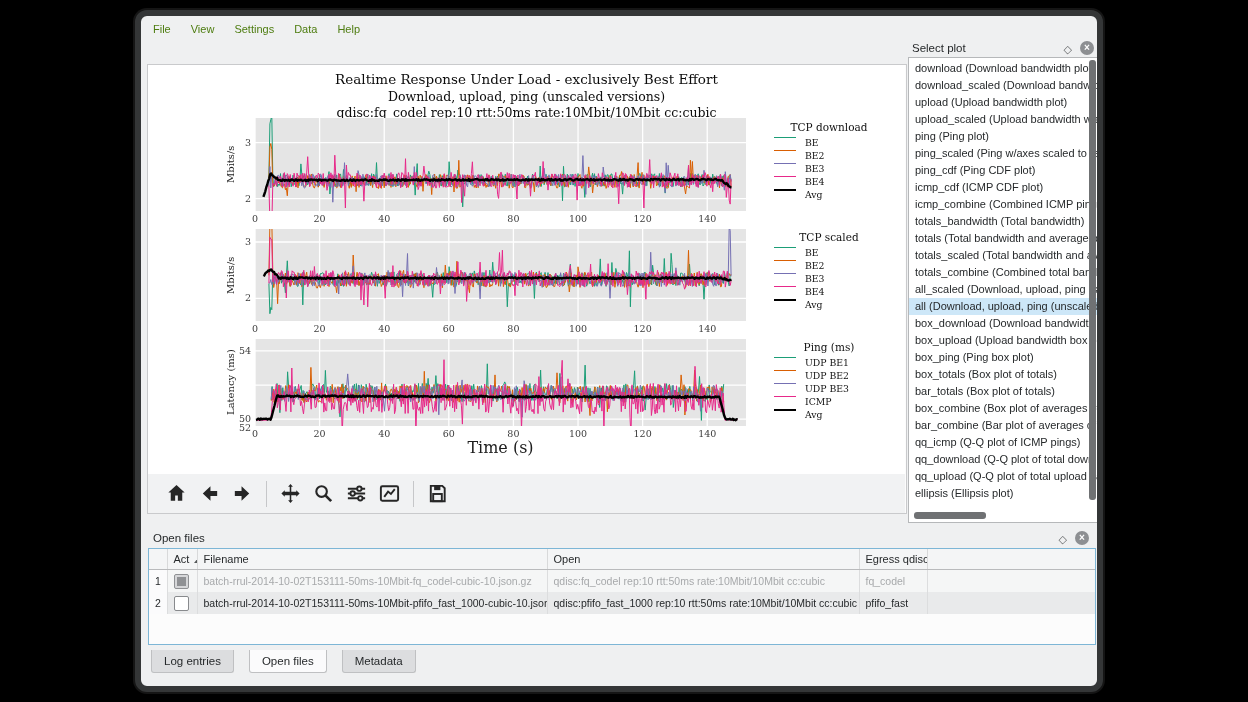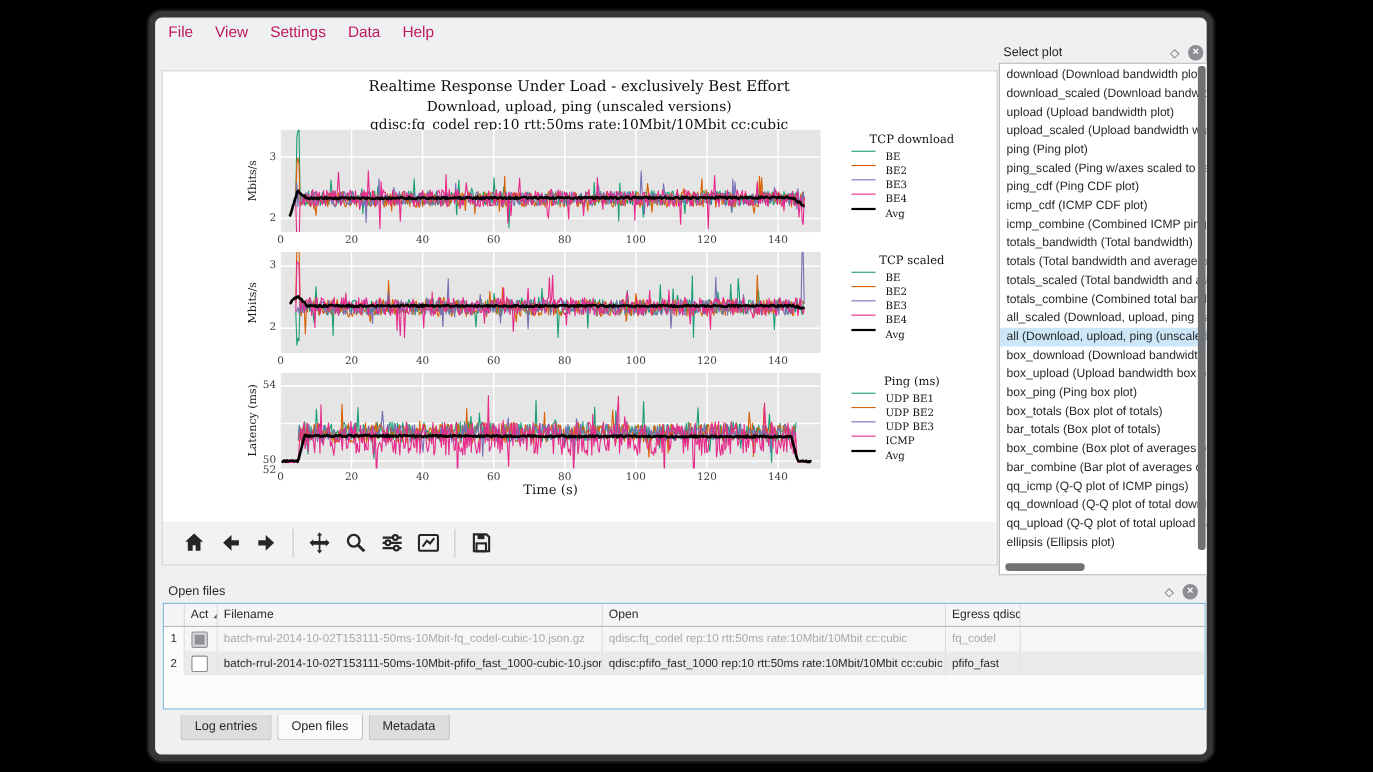--- a/index.html
+++ b/index.html
@@ -2,21 +2,21 @@
 <html><head>
 <meta charset="utf-8">
 <style>
   html,body{margin:0;padding:0}
   body{width:1248px;height:702px;background:#000;font-family:"Liberation Sans",sans-serif;position:relative;overflow:hidden}
   .window{position:absolute;left:135px;top:10px;width:968px;height:682px;background:#eff0f1;border:6px solid #343637;border-radius:12px;box-sizing:border-box;overflow:hidden;box-shadow:0 0 0 2px #151515}
   .win-inner{position:relative;width:956px;height:670px}
 
   
   .menubar{position:absolute;left:0;top:0;width:100%;height:26px;display:flex;align-items:center;padding-left:2px}
-  .menu-item{padding:4px 10px;font-size:14px;color:#be185d;cursor:default}
+  .menu-item{padding:4px 10px;font-size:11px;color:#4d7c0f;cursor:default}
 
   
   .tabbar{position:absolute;left:2px;top:26px;height:22px;display:flex;gap:1px}
   .top-tab{display:flex;align-items:center;gap:7px;padding:0 9px;font-size:11.5px;color:#2b2e30;background:#e2e3e4;border:1px solid #bfc0c2;border-bottom:none;border-radius:3px 3px 0 0}
   .top-tab.active{background:#f4f5f5}
   .circle-x{width:13px;height:13px;border-radius:50%;background:#9b9da0;position:relative;flex:none}
   .circle-x::before{content:"\00d7";position:absolute;left:0;right:0;top:0;text-align:center;color:#fff;font-size:10px;font-weight:700;line-height:13px}
 
   
   .plotpanel{position:absolute;left:6px;top:48px;width:760px;height:450px;background:#fcfcfc;border:1px solid #c9cacc;box-sizing:border-box}
@@ -27,21 +27,21 @@
   .t3{top:40px;font-size:12.5px}
   .axes{position:absolute;background:#e5e5e5}
   #ax0{left:107px;top:53px;width:491px;height:93px}
   #ax1{left:107px;top:164px;width:491px;height:92px}
   #ax2{left:107px;top:274px;width:491px;height:87px}
   .axes svg{display:block}
   .tick{position:absolute;font-family:"DejaVu Serif",serif;font-size:9.5px;color:#3c3c3c}
   .tx{width:26px;text-align:center}
   .ty{left:-20px;width:16px;text-align:right}
   .ylab{position:absolute;left:-31px;top:0;height:100%;width:13px;display:flex;align-items:center;justify-content:center;writing-mode:vertical-rl;transform:rotate(180deg);font-family:"DejaVu Serif",serif;font-size:10px;color:#1c1c1c;white-space:nowrap}
-  .xlabel{position:absolute;left:107px;width:491px;top:373px;text-align:center;font-family:"DejaVu Serif",serif;font-size:12px;color:#1c1c1c}
+  .xlabel{position:absolute;left:107px;width:491px;top:373px;text-align:center;font-family:"DejaVu Serif",serif;font-size:16px;color:#1c1c1c}
   .pfooter{position:absolute;left:0;width:757px;top:394px;text-align:center;font-family:"DejaVu Serif",serif;font-size:9.3px;color:#4a4a4a}
   .legend{position:absolute;left:610px;width:142px}
   #lg0{top:56px}#lg1{top:166px}#lg2{top:276px}
   .lg-title{font-family:"DejaVu Serif",serif;font-size:10.5px;color:#111;text-align:center;margin-bottom:4px;white-space:nowrap}
   .lg-row{display:flex;height:13px;padding-left:16px}
   .lg-line{width:22px;border-top:1.6px solid #000;flex:none}
   .lg-line.avg{border-top-width:2.6px}
   .lg-label{font-family:"DejaVu Serif",serif;font-size:9.3px;color:#111;margin-left:9px;white-space:nowrap}
 
   
@@ -76,21 +76,21 @@
   tr.r0 td{background:#f5f6f6}
   tr.r1 td{background:#e9eaeb}
   td.rownum{background:#fbfbfc !important;color:#4a4d4f;text-align:center;padding:2px 0;border-right:1px solid #c9cacb}
   tr.muted td.txt{color:#a7a9ab}
   .caret{display:inline-block;width:0;height:0;border-left:4px solid transparent;border-right:4px solid transparent;border-bottom:5px solid #55585a;margin-left:5px;vertical-align:middle}
   .cb{width:13px;height:13px;border:1px solid #888a8d;border-radius:2px;background:#fff;position:relative}
   .cb.partial{background:#d6d7d9;border-color:#8f9194}
   .cb.partial::after{content:"";position:absolute;left:2px;top:2px;right:2px;bottom:2px;background:#8f9194}
 
   
-  .bottomtabs{position:absolute;left:23px;top:634px;display:flex;gap:5px}
+  .bottomtabs{position:absolute;left:10px;top:634px;display:flex;gap:15px}
   .btab{padding:0 12px;height:22px;line-height:22px;font-size:11.5px;color:#26292b;background:#dcdddf;border:1px solid #bfc0c2;border-top:none;border-radius:0 0 3px 3px}
   .btab.active{background:#fbfbfc}
 </style>
 </head>
 <body>
 
 <div class="window">
   <div class="win-inner">
 
     <div class="menubar">

